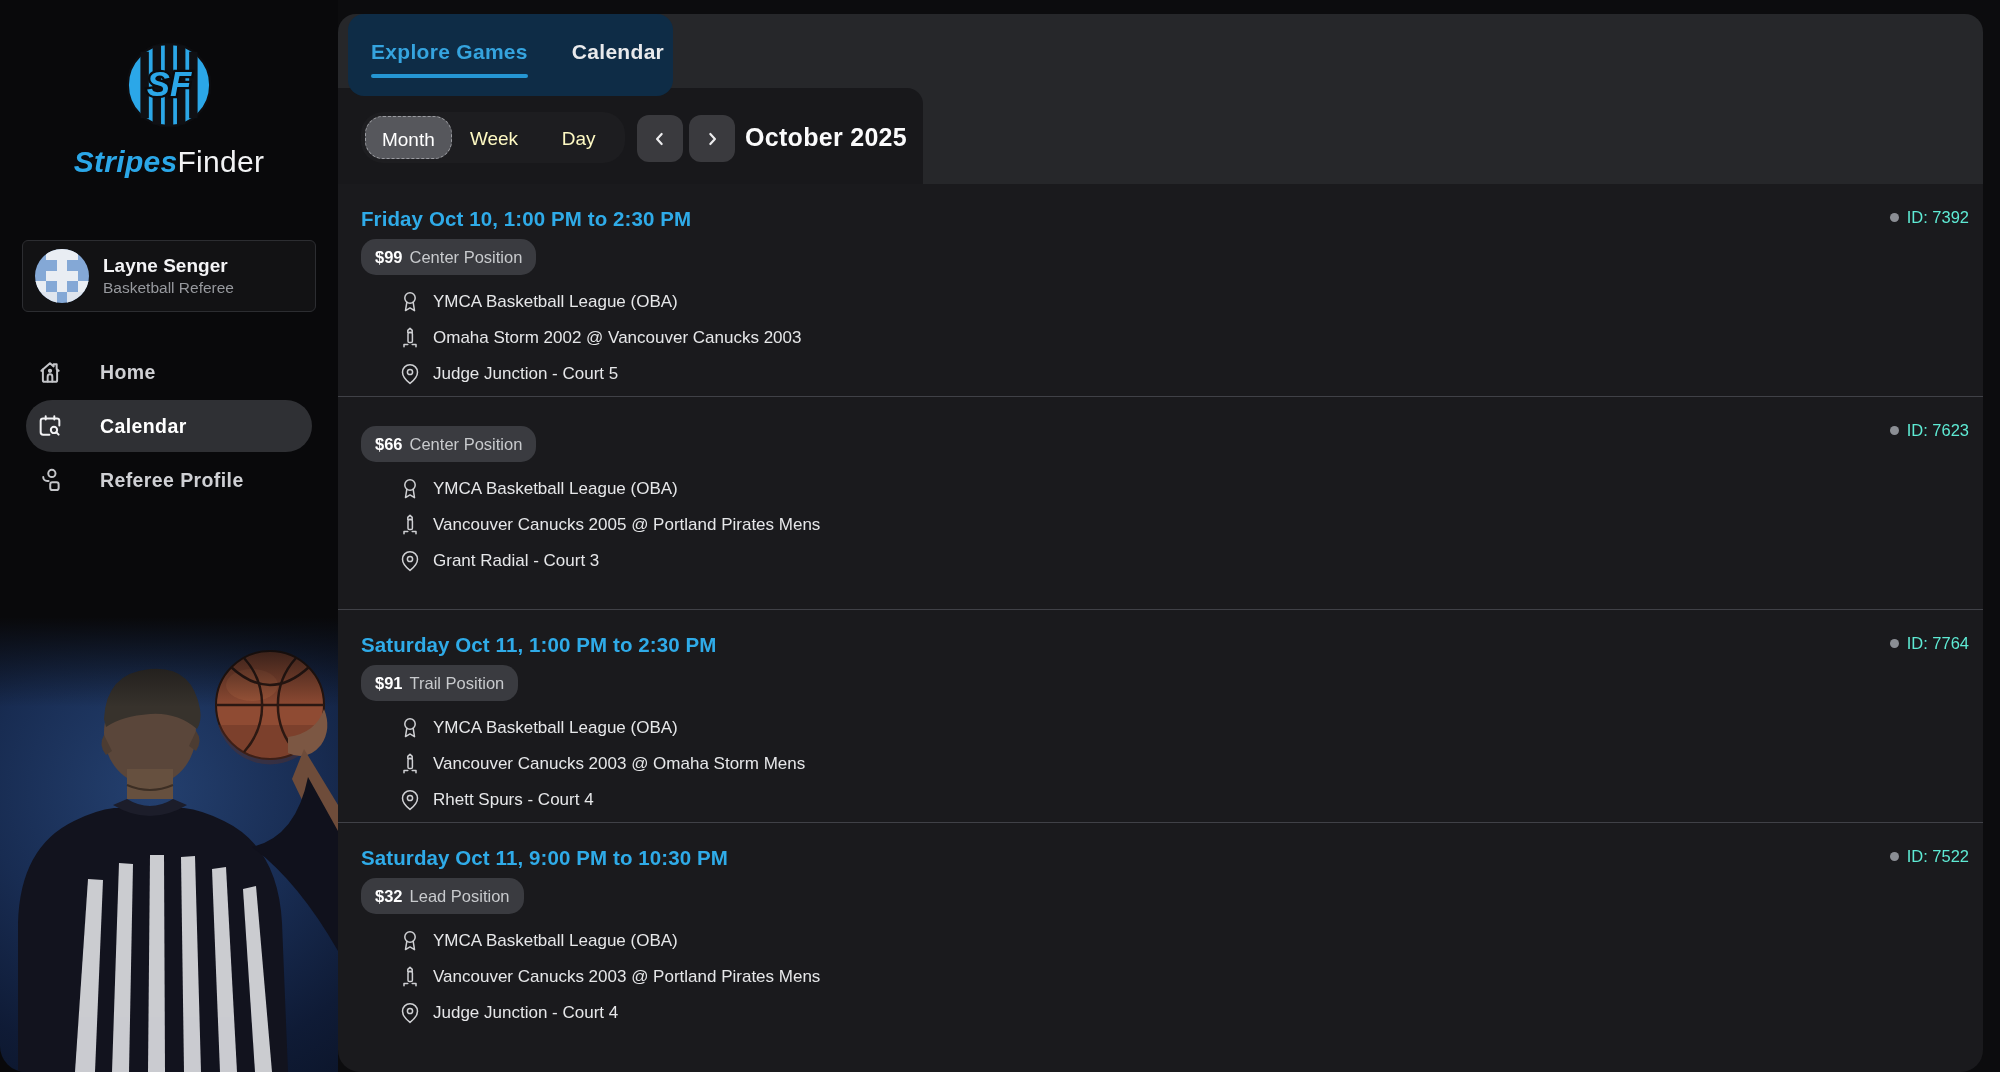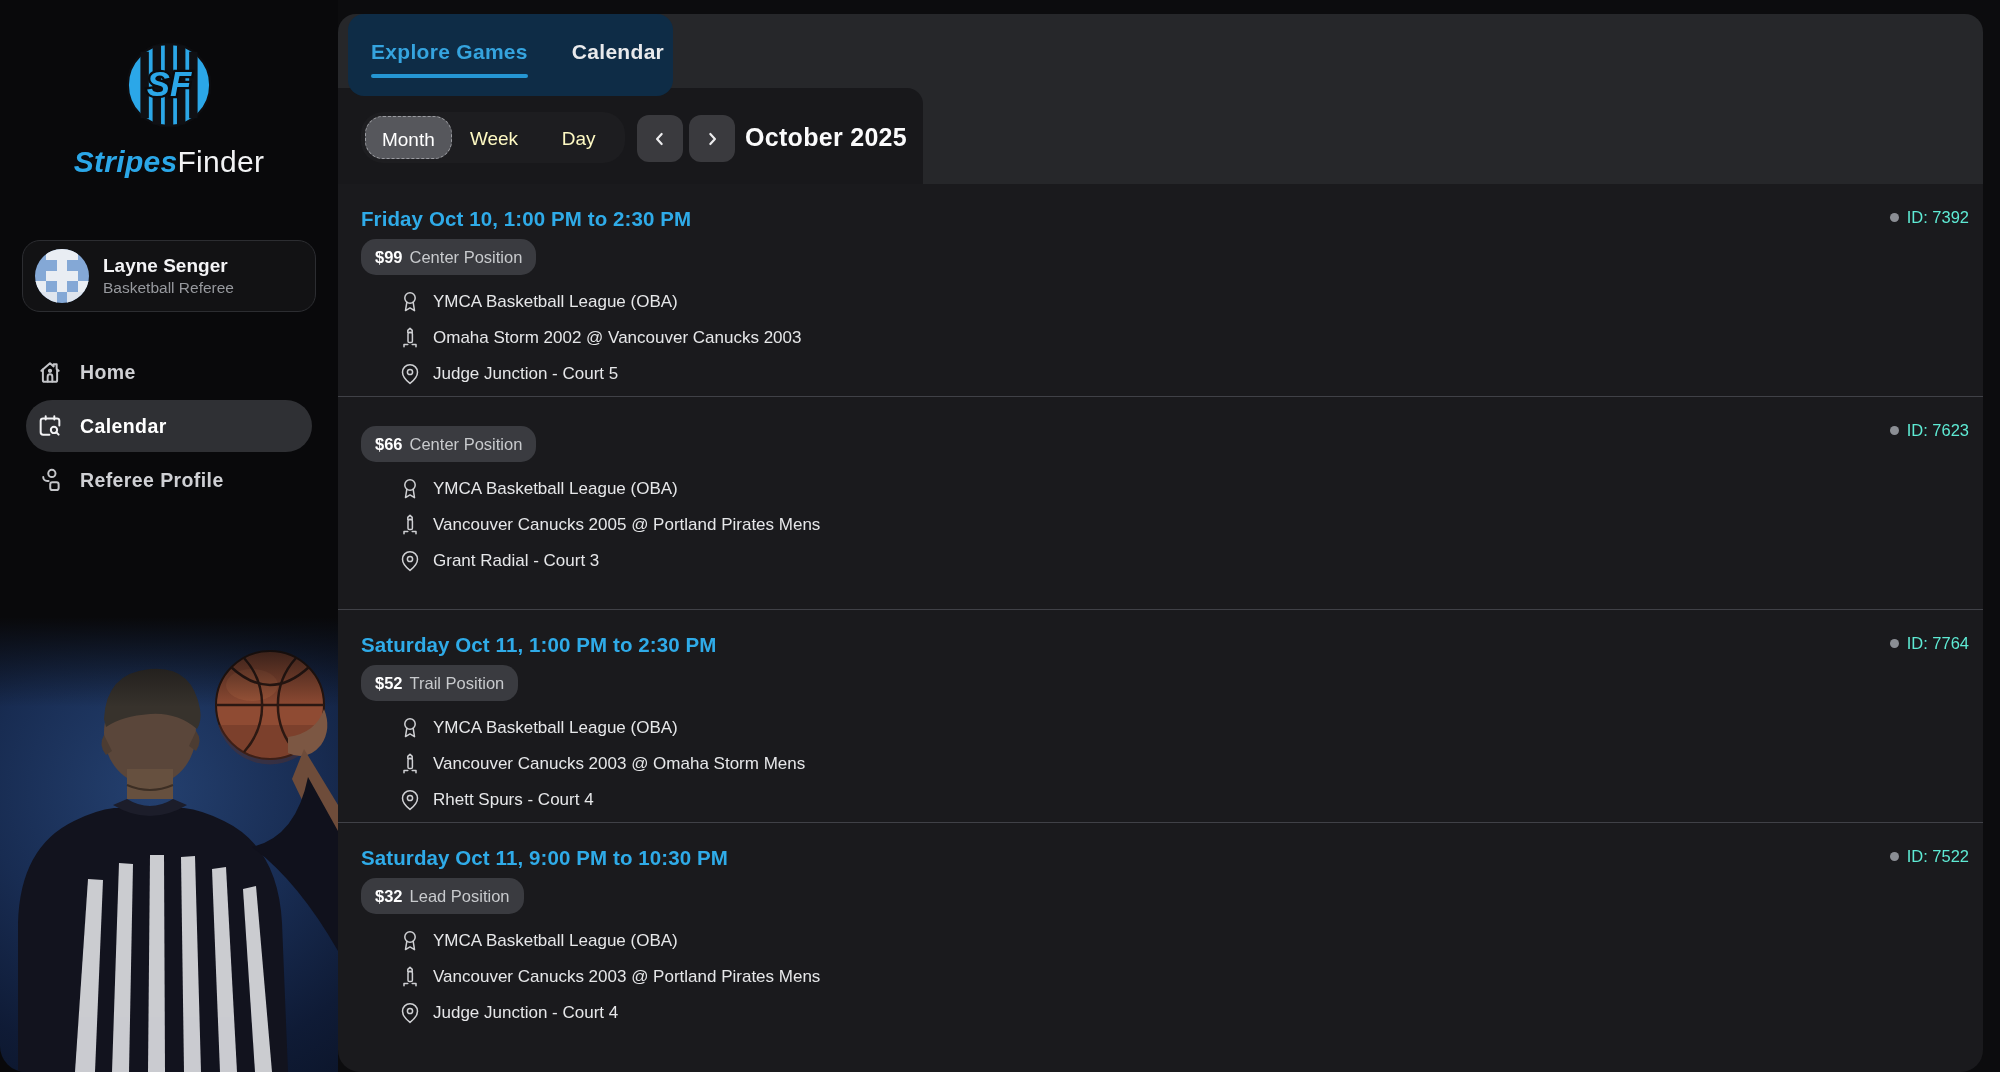--- a/index.html
+++ b/index.html
@@ -11,28 +11,28 @@
   }
   
   .sidebar{position:absolute;left:0;top:0;width:338px;height:1072px;background:#09090b;z-index:5}
   .brand{position:absolute;top:40px;left:0;width:338px;text-align:center;cursor:pointer}
   .brand svg.logo{display:block;margin:0 auto}
   .brand-name{margin-top:16px;font-size:30px;letter-spacing:.3px;line-height:32px}
   .brand-name .stripes{color:#2ba7e8;font-style:italic;font-weight:900}
   .brand-name .finder{color:#f2f3f5;font-weight:400}
   .user-card{
     position:absolute;left:22px;top:240px;width:294px;height:72px;box-sizing:border-box;
-    border:1px solid #2c2d31;border-radius:18px;background:#121214;
+    border:1px solid #2c2d31;border-radius:6px;background:#121214;
     display:flex;align-items:center;padding:0 12px;gap:14px;cursor:pointer;
   }
   .avatar{width:54px;height:54px;border-radius:50%;overflow:hidden;flex:0 0 auto}
   .user-name{color:#f4f4f6;font-size:19px;font-weight:700;line-height:24px}
   .user-role{color:#97999e;font-size:15.5px;line-height:20px}
   .nav{position:absolute;left:0;top:346px;width:338px;padding:0 26px;box-sizing:border-box;display:flex;flex-direction:column;gap:2px}
-  .nav-item{height:52px;border-radius:26px;display:flex;align-items:center;padding:0 10px;gap:16px;cursor:pointer;color:#cfd0d4;font-size:19.5px;font-weight:700;letter-spacing:.4px}
+  .nav-item{height:52px;border-radius:26px;display:flex;align-items:center;padding:0 10px;gap:36px;cursor:pointer;color:#cfd0d4;font-size:19.5px;font-weight:700;letter-spacing:.4px}
   .nav-item.active{background:#2f3034;color:#ffffff}
   .nav-item .nicon{width:28px;height:28px;flex:0 0 auto}
   .nav-item .nicon svg{display:block}
   
   .photo{
     position:absolute;left:0;bottom:0;width:338px;height:455px;overflow:hidden;
     border-bottom-left-radius:26px;
     background:radial-gradient(115% 85% at 45% 38%, #24406f 0%, #182c52 42%, #0f1b36 72%, #0a1224 100%);
   }
   .photo-fade{position:absolute;left:0;top:0;width:100%;height:90px;background:linear-gradient(#09090b, rgba(9,9,11,0))}
@@ -290,21 +290,21 @@
       </div>
     </article>
 
     <article class="game-card">
       <h3 class="gc-title">Saturday Oct 11, 1:00 PM to 2:30 PM</h3>
       <div class="gc-id">
         <span class="gc-dot"></span>
         <span class="gc-id-text">ID: 7764</span>
       </div>
       <div class="gc-badge">
-        <span class="gc-pay">$52</span>
+        <span class="gc-pay">$91</span>
         <span class="gc-pos">Trail Position</span>
       </div>
       <div class="gc-rows">
         <div class="gc-row">
           <svg width="24" height="24" viewBox="0 0 24 24" class="ic">
             <circle cx="12" cy="8" r="5.2"></circle>
             <path d="M8.8 12.3 7.5 20.6l4.5-2.7 4.5 2.7-1.3-8.3"></path>
           </svg>
           <span class="gc-league">YMCA Basketball League (OBA)</span>
         </div>

